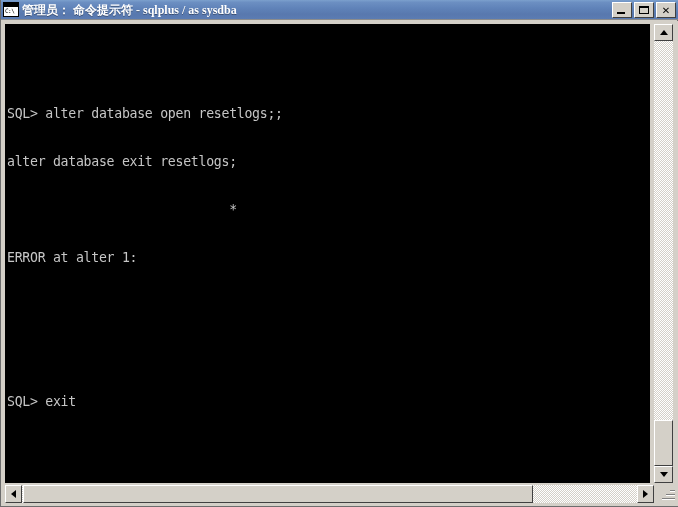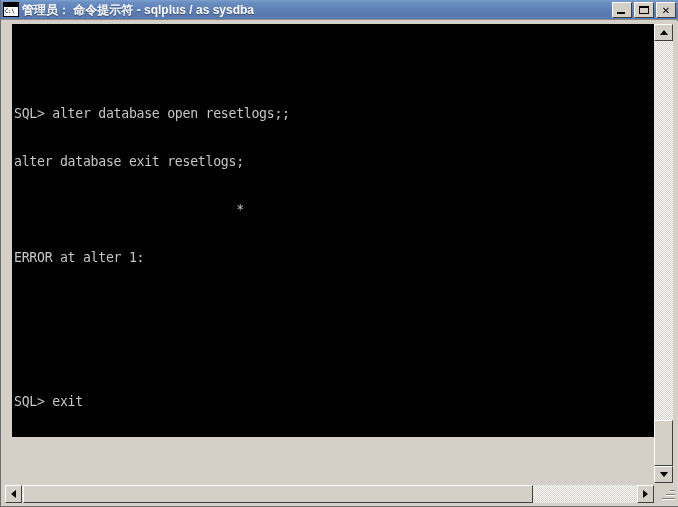--- a/index.html
+++ b/index.html
@@ -62,21 +62,21 @@
     position: absolute;
     left: 1px; top: 4px;
     font-family: "DejaVu Sans Mono", monospace;
     font-size: 6px;
     line-height: 8px;
     color: #000000;
     letter-spacing: -0.5px;
   }
   .title-text {
     color: #ffffff;
-    font-family: Liberation Sans, sans-serif;
+    font-family: Liberation Serif, serif;
     font-size: 12px;
     font-weight: bold;
     line-height: 14px;
     white-space: nowrap;
     text-shadow: 0 1px 0 rgba(0,0,0,0.35);
     flex: 1 1 auto;
     overflow: hidden;
   }
 
   
@@ -131,24 +131,24 @@
   .client {
     position: absolute;
     left: 1px;
     top: 21px;
     width: 676px;
     height: 485px;
     background: #d4d0c8;
   }
   .console {
     position: absolute;
-    left: 10px;
+    left: 3px;
     top: 3px;
     width: 645px;
-    height: 413px;
+    height: 459px;
     background: #000000;
     overflow: hidden;
   }
   .console-inner {
     position: absolute;
     left: 2px;
     top: 2px;
     width: 648px;
     font-family: "DejaVu Sans Mono", monospace;
     font-size: 13.2px;

